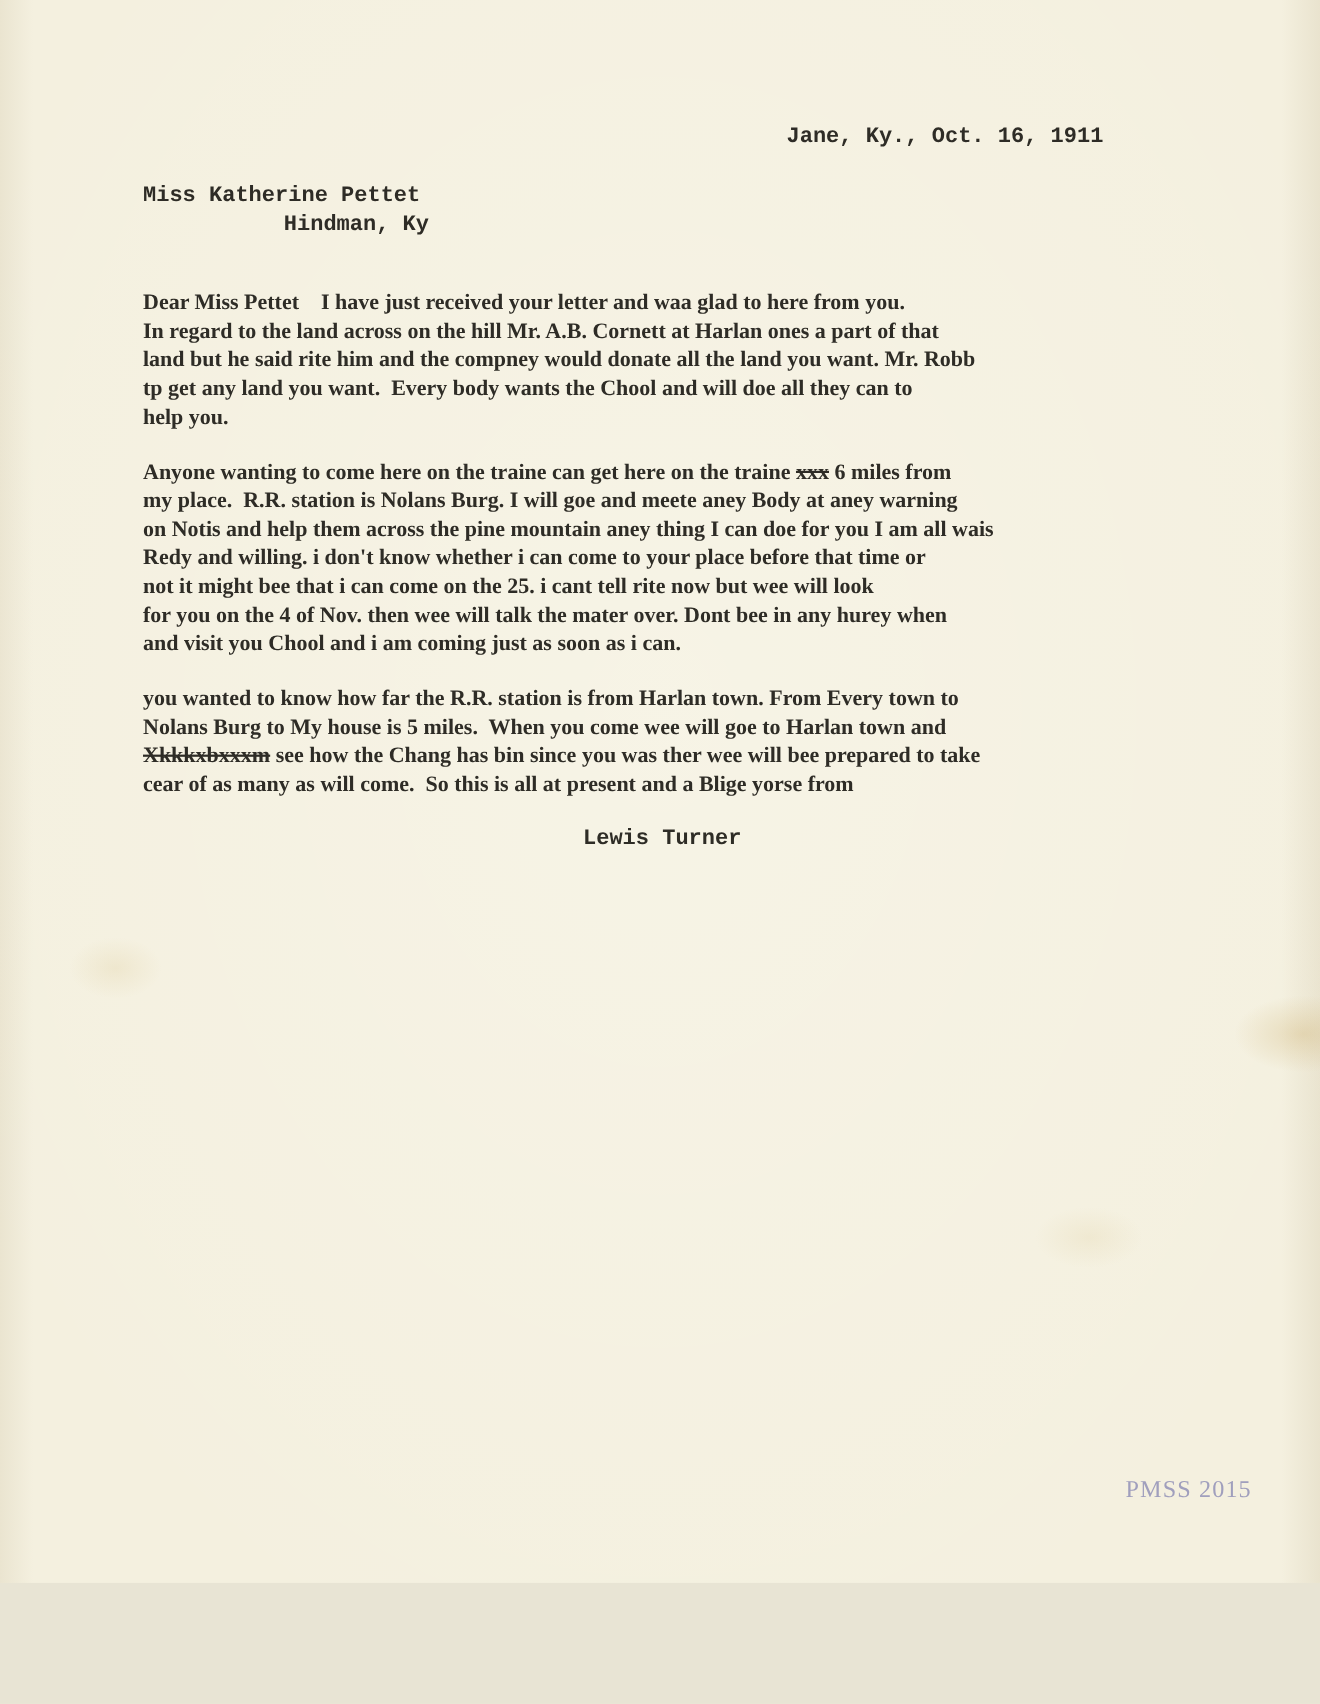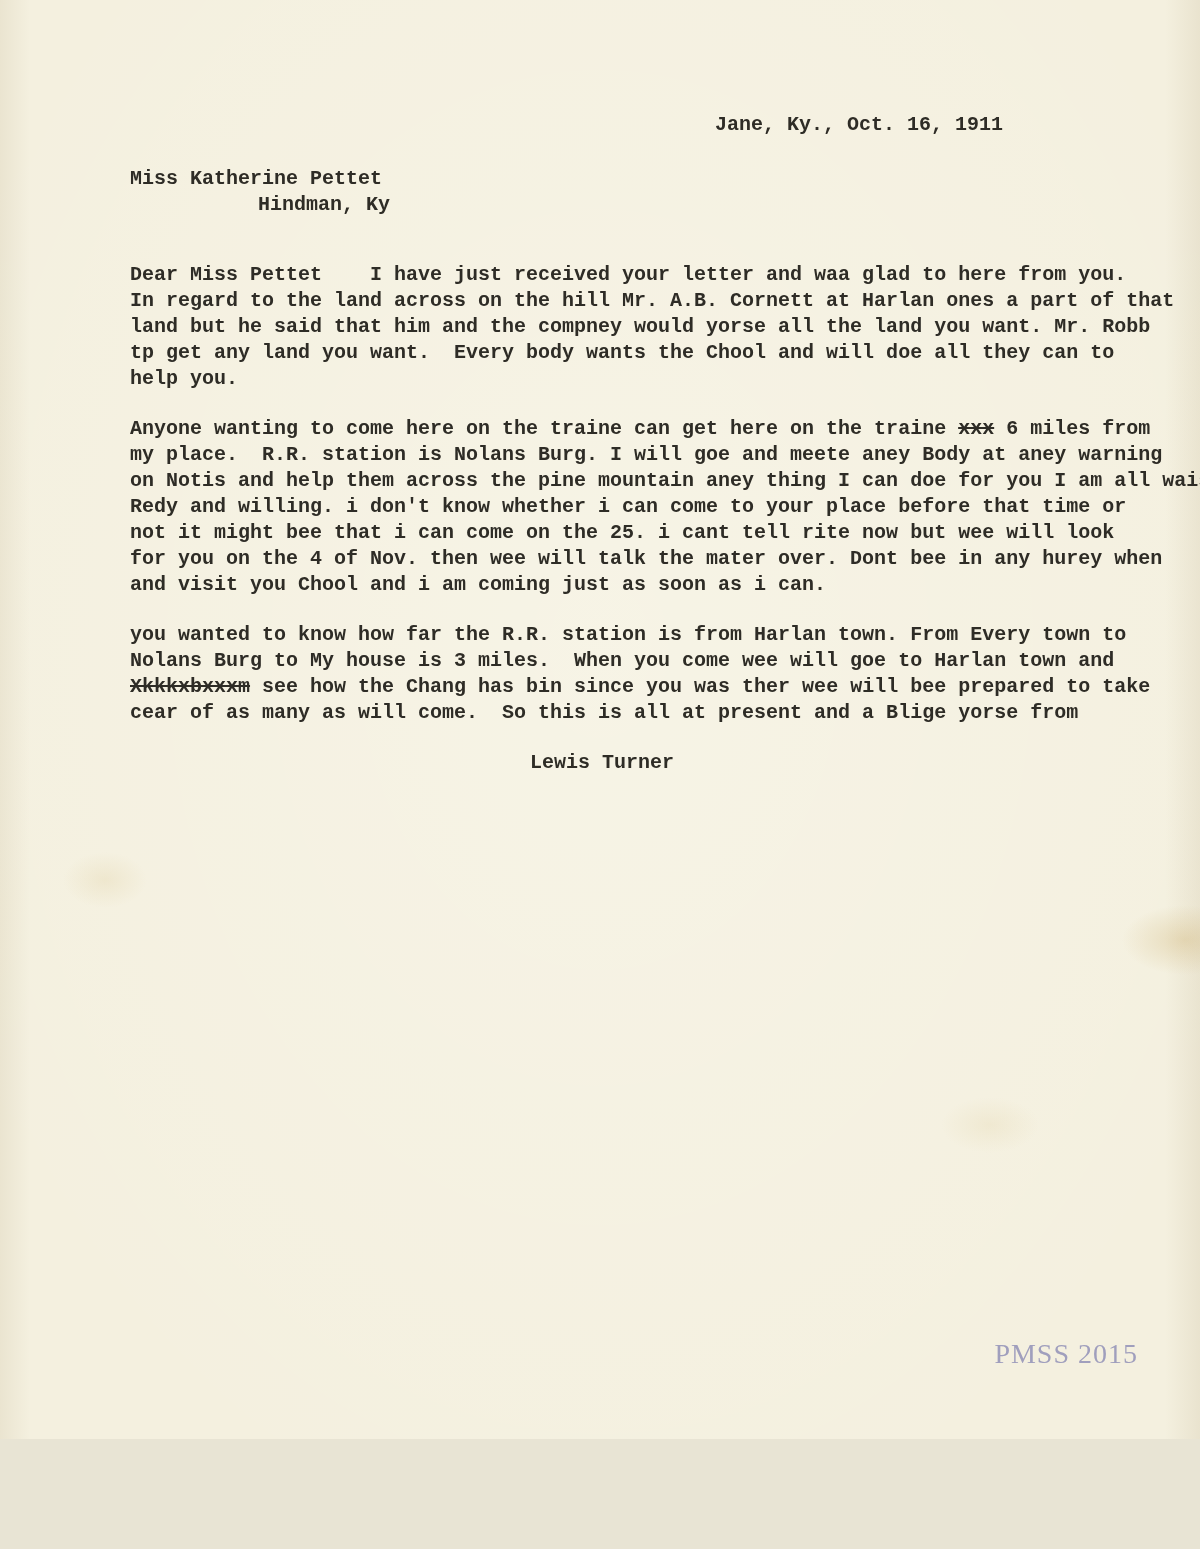--- a/index.html
+++ b/index.html
@@ -42,71 +42,71 @@
   .recipient {
     margin-top: 28px;
   }
   .recipient .line2 {
     margin-left: 128px;
   }
   .letter-body {
     margin-top: 44px;
   }
   .paragraph { margin-bottom: 24px; }
-  .line { white-space: pre; }
+  .line { white-space: pre; font-family: Liberation Serif, serif; }
   .strike {
     text-decoration: line-through;
     text-decoration-thickness: 2px;
   }
   .signature {
     margin-top: 6px;
     margin-left: 400px;
     white-space: pre;
   }
   .watermark {
     position: absolute;
     right: 62px;
     bottom: 72px;
     font-family: "Liberation Serif", "DejaVu Serif", serif;
     font-weight: normal;
-    font-size: 28px;
+    font-size: 22px;
     color: var(--watermark);
     letter-spacing: 1px;
   }
 </style>
 </head>
 <body>
 
 <div class="page">
   <div class="content">
     <div class="dateline">Jane, Ky., Oct. 16, 1911</div>
     <div class="recipient">
       <div class="line1">Miss Katherine Pettet</div>
       <div class="line2">Hindman, Ky</div>
     </div>
     <div class="letter-body">
         <div class="paragraph">
           <div class="line"><span>Dear Miss Pettet    I have just received your letter and waa glad to here from you.</span></div>
           <div class="line"><span>In regard to the land across on the hill Mr. A.B. Cornett at Harlan ones a part of that</span></div>
-          <div class="line"><span>land but he said that him and the compney would yorse all the land you want. Mr. Robb</span></div>
+          <div class="line"><span>land but he said rite him and the compney would donate all the land you want. Mr. Robb</span></div>
           <div class="line"><span>tp get any land you want.  Every body wants the Chool and will doe all they can to</span></div>
           <div class="line"><span>help you.</span></div>
         </div>
         <div class="paragraph">
           <div class="line"><span>Anyone wanting to come here on the traine can get here on the traine </span><span class="strike">xxx</span><span> 6 miles from</span></div>
           <div class="line"><span>my place.  R.R. station is Nolans Burg. I will goe and meete aney Body at aney warning</span></div>
           <div class="line"><span>on Notis and help them across the pine mountain aney thing I can doe for you I am all wais</span></div>
           <div class="line"><span>Redy and willing. i don't know whether i can come to your place before that time or</span></div>
           <div class="line"><span>not it might bee that i can come on the 25. i cant tell rite now but wee will look</span></div>
           <div class="line"><span>for you on the 4 of Nov. then wee will talk the mater over. Dont bee in any hurey when</span></div>
           <div class="line"><span>and visit you Chool and i am coming just as soon as i can.</span></div>
         </div>
         <div class="paragraph">
           <div class="line"><span>you wanted to know how far the R.R. station is from Harlan town. From Every town to</span></div>
-          <div class="line"><span>Nolans Burg to My house is 3 miles.  When you come wee will goe to Harlan town and</span></div>
+          <div class="line"><span>Nolans Burg to My house is 5 miles.  When you come wee will goe to Harlan town and</span></div>
           <div class="line"><span class="strike">Xkkkxbxxxm</span><span> see how the Chang has bin since you was ther wee will bee prepared to take</span></div>
           <div class="line"><span>cear of as many as will come.  So this is all at present and a Blige yorse from</span></div>
         </div>
       </div>
     <div class="signature">Lewis Turner</div>
   </div>
   <div class="watermark">PMSS 2015</div>
 </div>
 
 </body></html>

